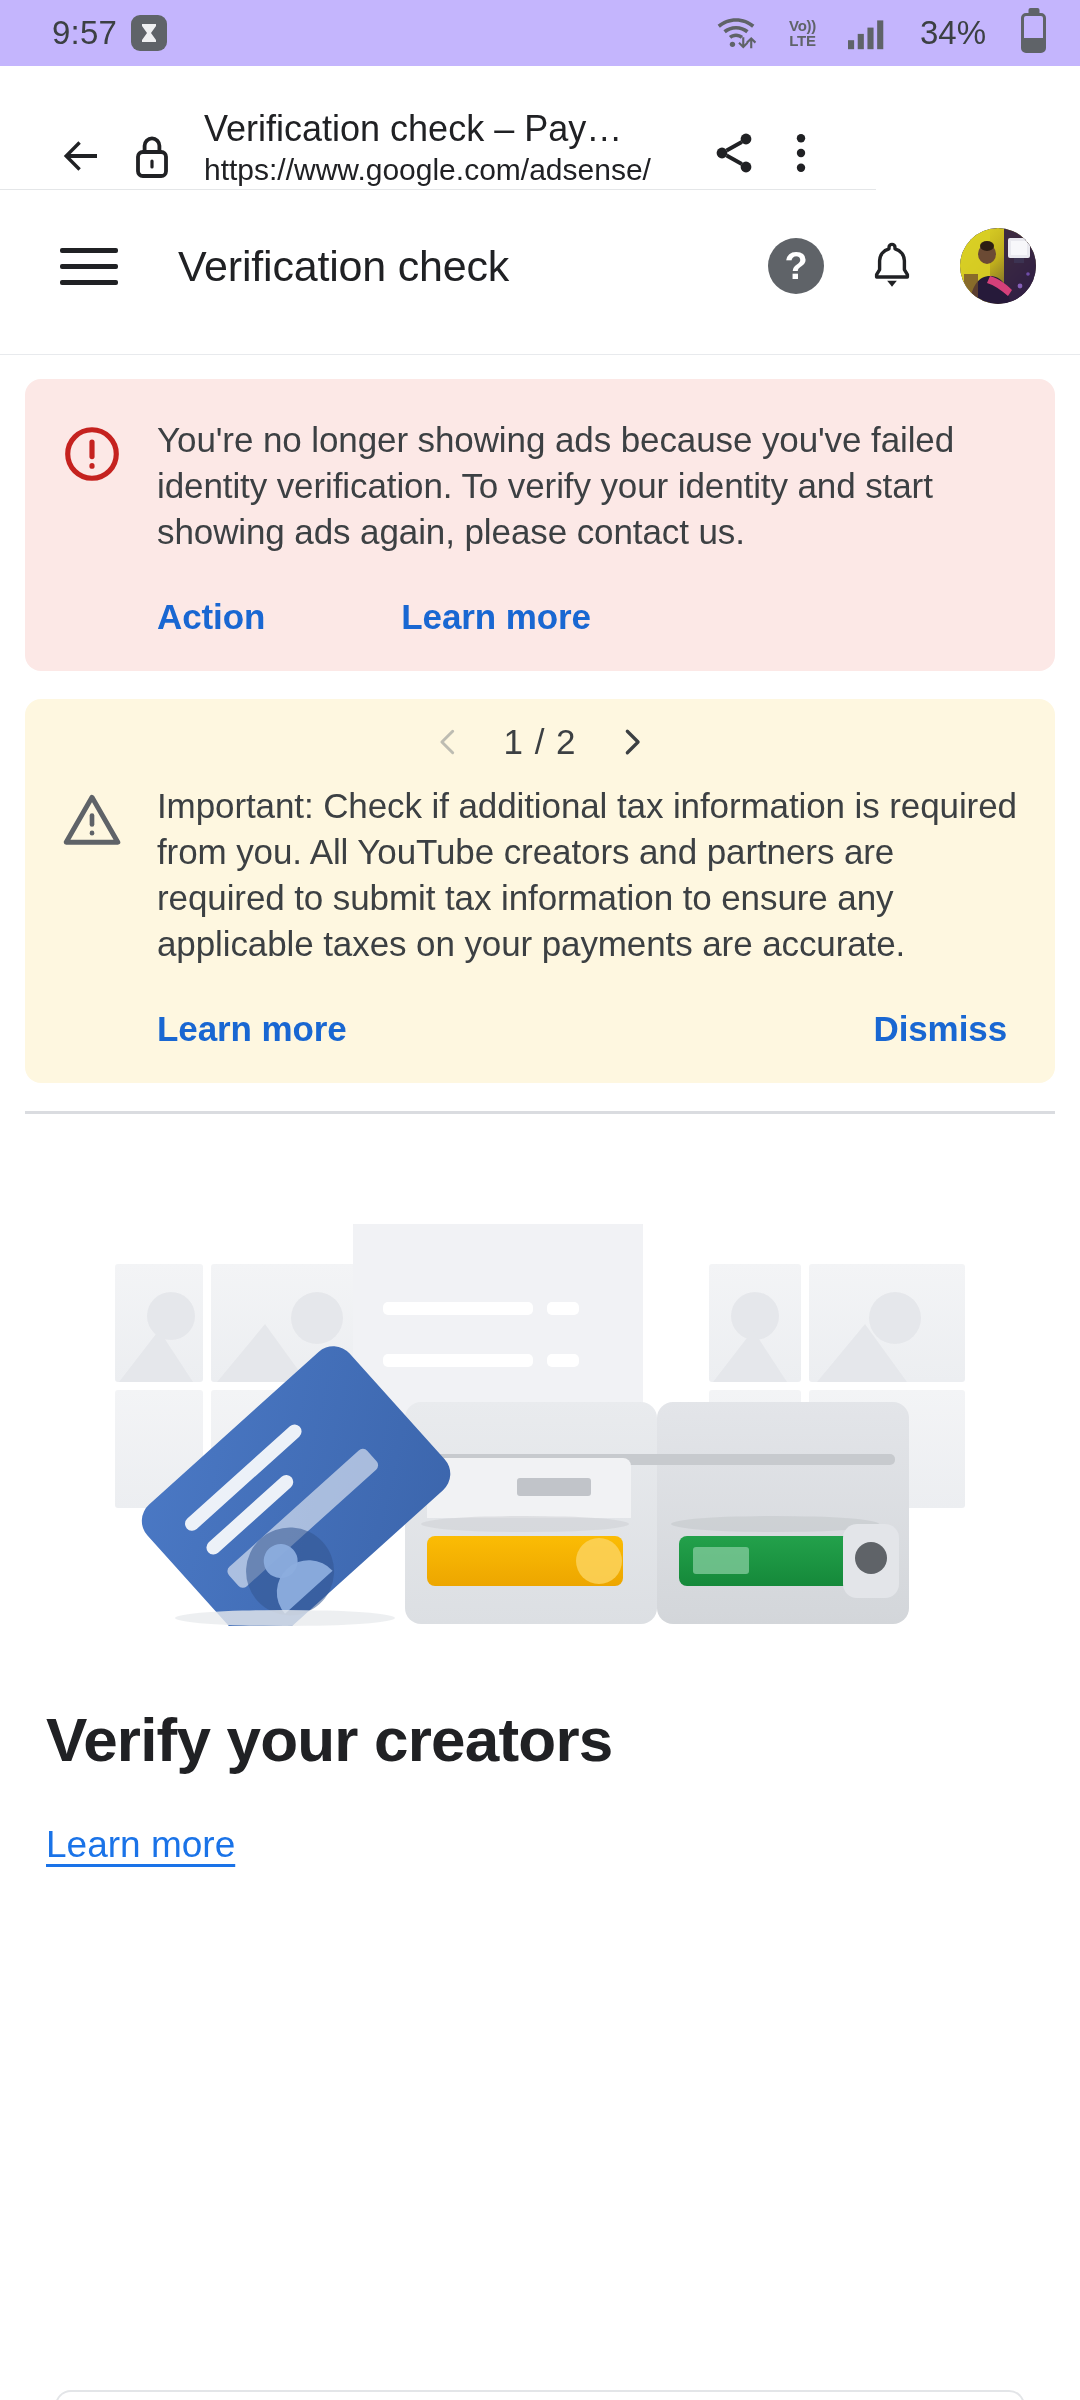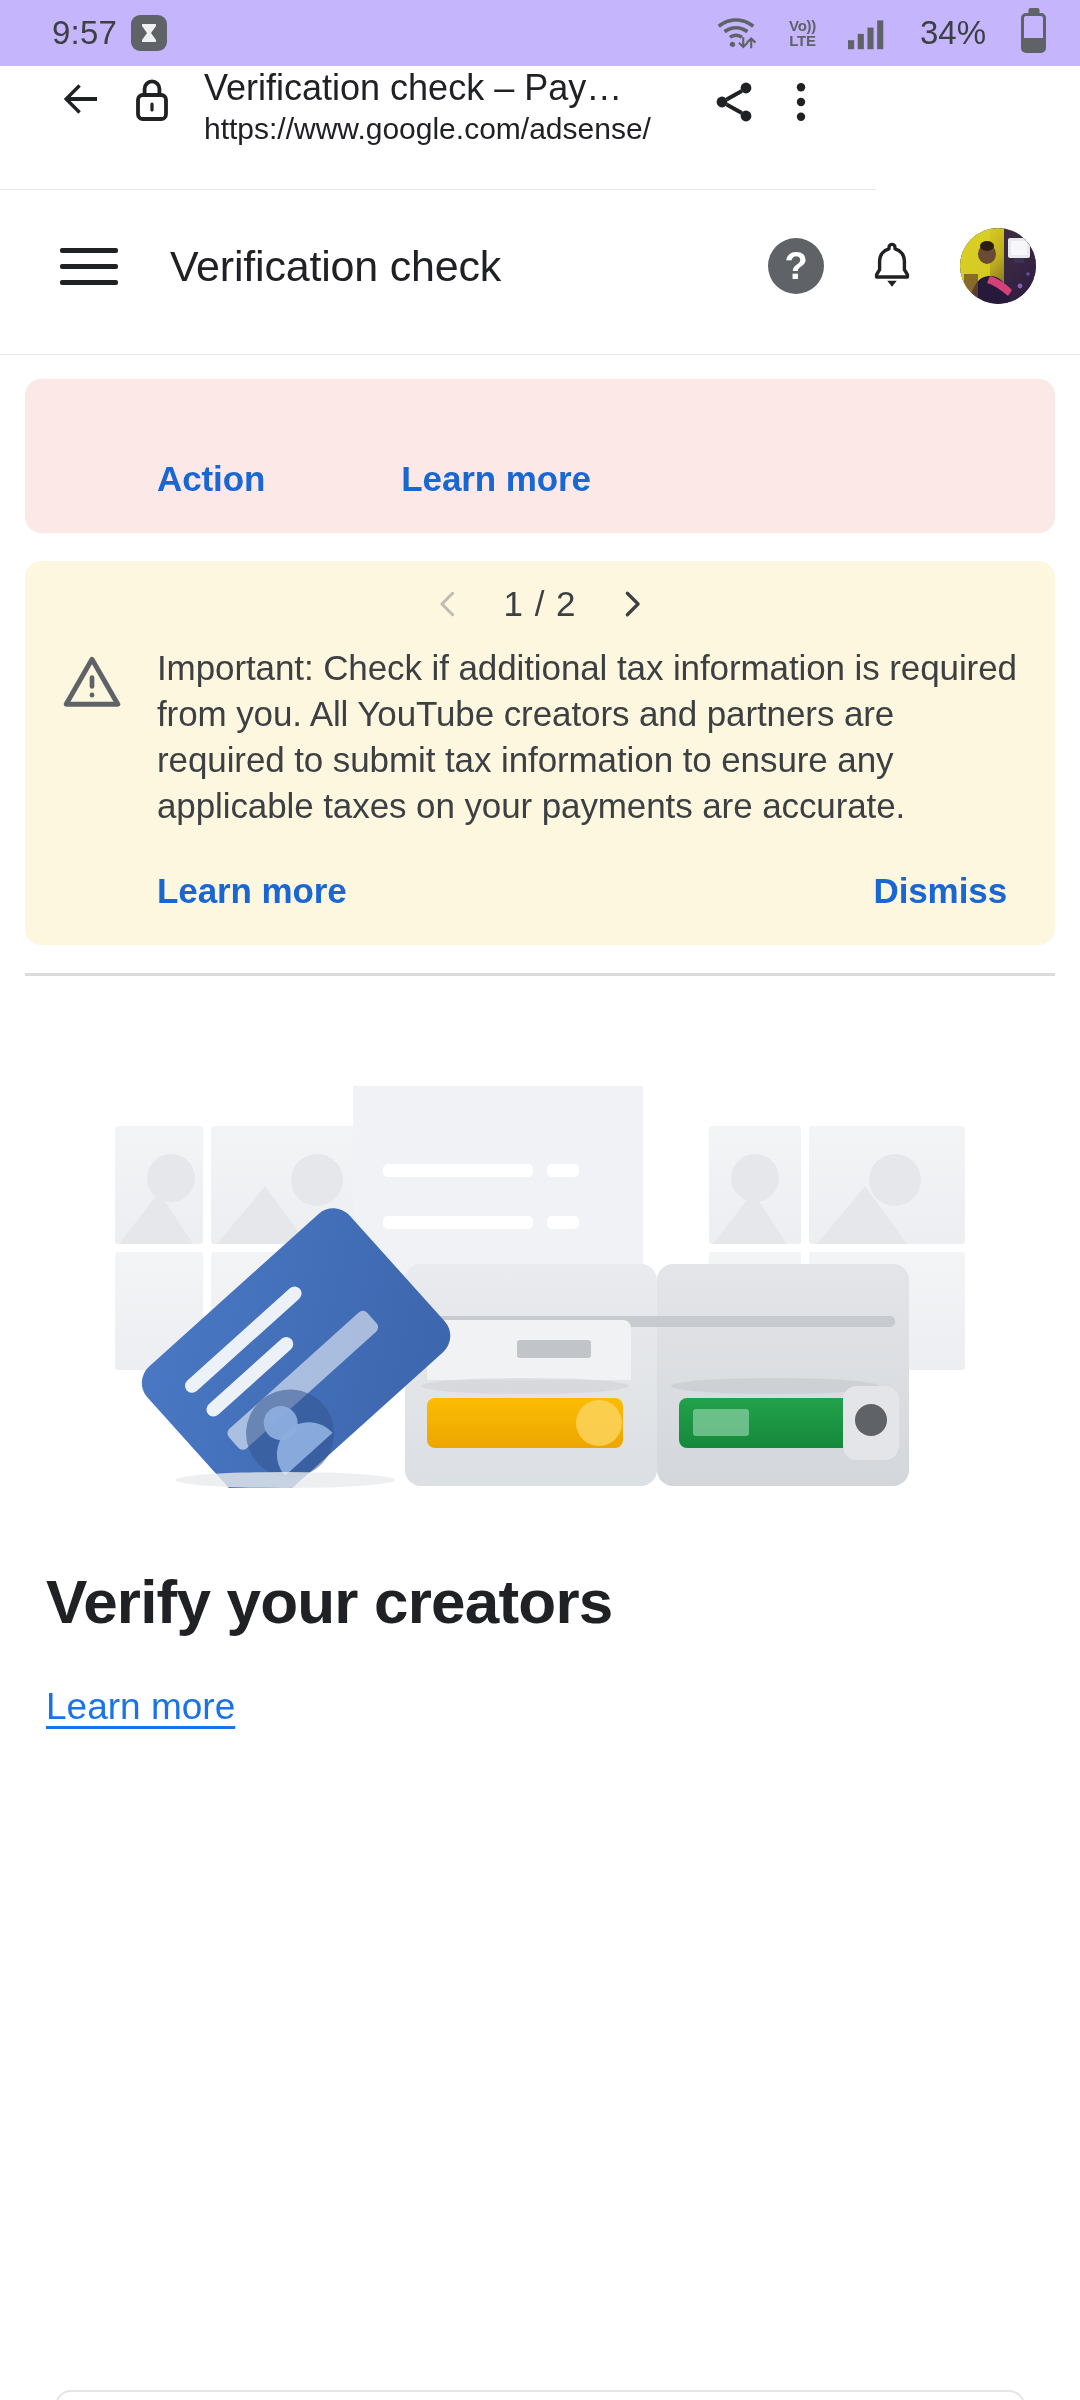--- a/index.html
+++ b/index.html
@@ -42,39 +42,40 @@
     width:11px; height:5px; background:#5f6368; border-radius:2px 2px 0 0;
   }
   .sb-batt i{
     position:absolute; left:0; right:0; bottom:0; height:34%;
     background:#5f6368; display:block;
   }
 
   
   .browser{
     height:124px; width:876px; background:#fff;
-    display:flex; align-items:flex-start; padding:0 44px 0 48px;
+    display:flex; align-items:flex-end; padding:0 44px 0 48px;
     border-bottom:1px solid #e4e6e8;
   }
   .br-back{ width:66px; height:66px; display:flex; align-items:center; justify-content:center; }
   .br-lock{ width:60px; height:66px; display:flex; align-items:center; justify-content:center; margin-left:8px;}
   .br-urlbox{ flex:1; margin-left:22px; min-width:0; }
   .br-title{
     font-size:36px; color:#202124; line-height:44px;
     white-space:nowrap; overflow:hidden; text-overflow:clip;
   }
   .br-url{ font-size:30px; color:#202124; line-height:38px; white-space:nowrap; }
   .br-share{ width:72px; height:72px; display:flex; align-items:center; justify-content:center; }
   .br-more{ width:62px; height:72px; display:flex; align-items:center; justify-content:center; }
 
   
   .appheader{
     height:165px; width:1080px; background:#fff;
     display:flex; align-items:center; padding:0 44px 12px 60px;
     border-bottom:1px solid #e8eaed;
+    gap:8px;
   }
   .ah-menu{ width:58px; display:flex; flex-direction:column; gap:11px; cursor:pointer; }
   .ah-menu span{ display:block; height:5px; background:#202124; border-radius:2px; }
   .ah-title{ font-size:43px; color:#202124; margin-left:52px; white-space:nowrap; letter-spacing:-.2px;}
   .ah-right{ margin-left:auto; display:flex; align-items:center; gap:40px; }
   .ah-help{
     width:56px; height:56px; border-radius:50%; background:#5f6368;
     display:flex; align-items:center; justify-content:center;
     color:#fff; font-size:38px; font-weight:bold; line-height:1;
   }
@@ -256,20 +257,30 @@
           <circle cx="68" cy="46" r="1.8" fill="#7e57c2" opacity=".8"></circle>
         </g>
       </svg>
     </div>
   </div>
 </div>
 
 <div class="banners">
 
   <div class="banner error">
+    <div class="bnrow">
+      <div class="bnicon">
+        <svg width="62" height="62" viewBox="0 0 24 24" aria-hidden="true">
+          <circle cx="12" cy="12" r="9.4" fill="none" stroke="#c5221f" stroke-width="2"></circle>
+          <rect x="11" y="6.4" width="2" height="7.6" rx="1" fill="#c5221f"></rect>
+          <rect x="11" y="15.5" width="2" height="2.2" rx="1" fill="#c5221f"></rect>
+        </svg>
+      </div>
+      <div class="bntext">You're no longer showing ads because you've failed identity verification. To verify your identity and start showing ads again, please contact us.</div>
+    </div>
     <div class="bnlinks sp-a">
       <span class="bnlink">Action</span>
       <span class="bnlink">Learn more</span>
     </div>
   </div>
 
   <div class="banner warn">
     <div class="pager">
       <span class="chev">
         <svg width="34" height="34" viewBox="0 0 24 24" aria-hidden="true">

